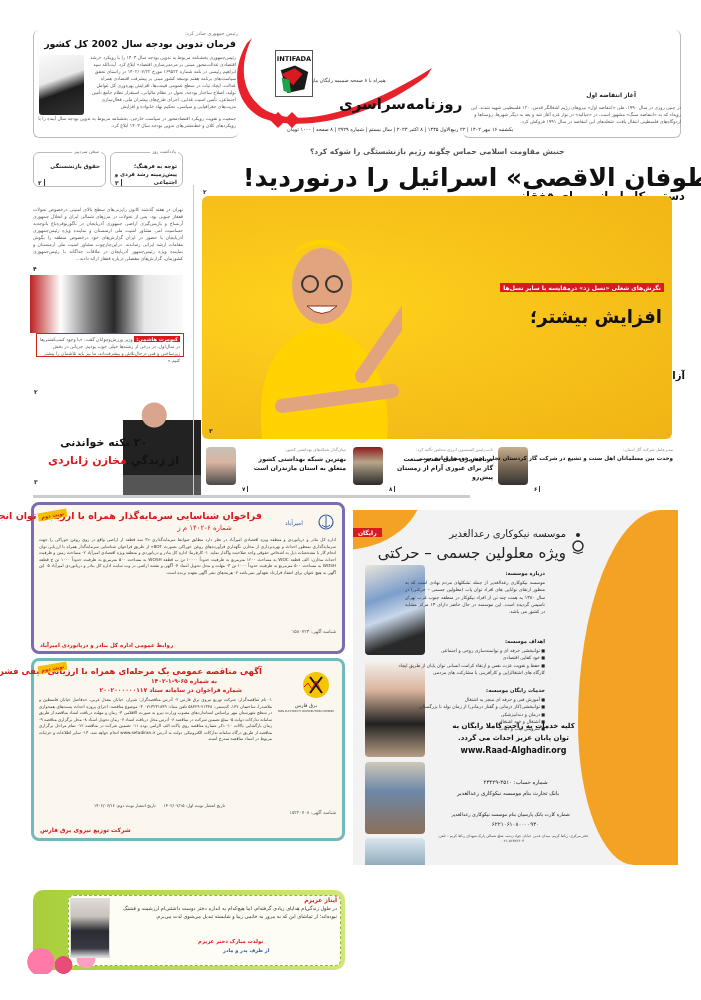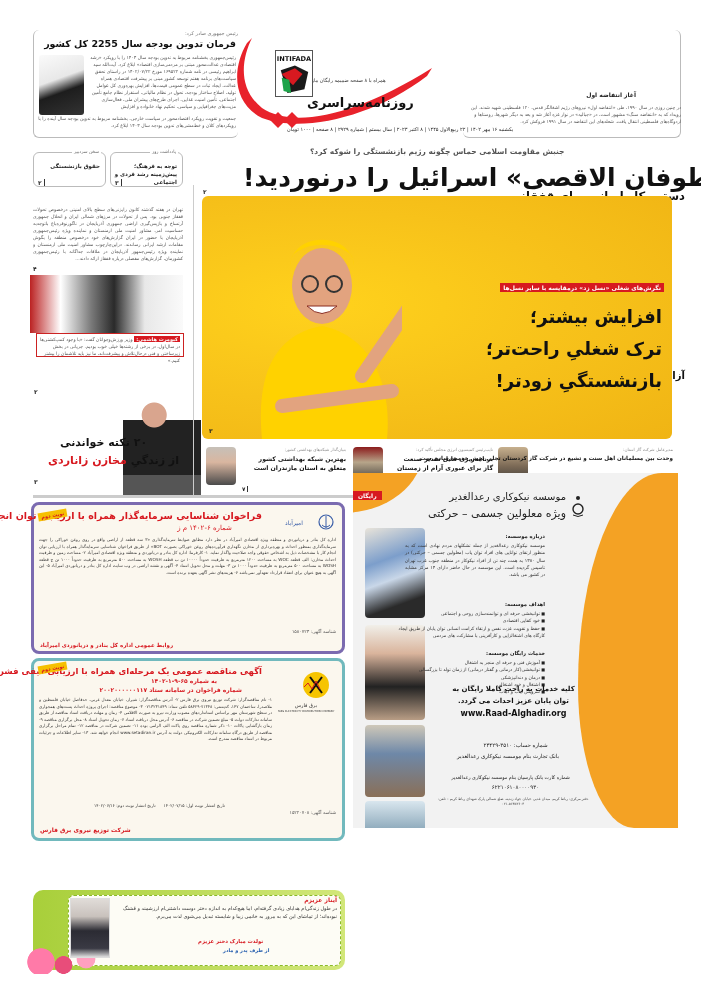--- a/index.html
+++ b/index.html
@@ -2,21 +2,21 @@
 <html><head>
 <meta charset="utf-8">
 <style>
   * { box-sizing: border-box; margin: 0; padding: 0; }
   body { width: 701px; height: 1000px; background: #fff; font-family: "DejaVu Sans", sans-serif; color: #222; position: relative; overflow: hidden; direction: rtl; }
   .abs { position: absolute; }
   .tiny { font-size: 4.6px; line-height: 7px; color: #555; }
 
   
   .logo-swoosh { position: absolute; left: 232px; top: 38px; width: 205px; height: 100px; }
-  .mast-title { position: absolute; left: 307px; top: 95px; font-family: "DejaVu Sans", sans-serif; font-weight: bold; font-size: 13px; color: #111; }
+  .mast-title { position: absolute; left: 339px; top: 95px; font-family: "DejaVu Sans", sans-serif; font-weight: bold; font-size: 15px; color: #111; }
   .mast-sub { position: absolute; left: 300px; top: 77px; font-size: 5px; color: #333; }
   .mast-date { position: absolute; left: 287px; top: 126px; font-size: 5px; color: #222; white-space: nowrap; }
 
   
   .tl-box { position: absolute; left: 33px; top: 30px; width: 205px; height: 108px; border: 1px solid #bbb; border-radius: 6px; border-right: none; border-top: none; }
   .tl-kicker { position: absolute; right: 0; top: 0; font-size: 5px; color: #777; }
   .tl-title { position: absolute; right: 2px; top: 8px; font-size: 9.5px; font-weight: bold; color: #111; white-space: nowrap; }
   .tl-photo { position: absolute; left: 5px; top: 25px; width: 45px; height: 60px; background: linear-gradient(160deg, #fafafa 0%, #e8e8e8 40%, #1d1d1d 60%, #333 100%); border-radius: 3px; }
   .tl-text { position: absolute; left: 55px; right: 2px; top: 24px; }
   .tl-text2 { position: absolute; left: 2px; right: 2px; top: 85px; }
@@ -85,43 +85,43 @@
   .ad3 { position: absolute; left: 33px; top: 890px; width: 312px; height: 80px; border-radius: 10px; background: linear-gradient(90deg, #a8cf3a, #d2e77a); padding: 4px; }
   .ad3-inner { position: absolute; left: 35px; top: 5px; right: 4px; bottom: 4px; background: #fdfcf5; border: 1px dashed #8aba2a; border-radius: 6px; }
   .ad3-photo { position: absolute; left: 37px; top: 8px; width: 40px; height: 60px; background: linear-gradient(180deg, #e0dcd8 0%, #c9c2bd 30%, #2b2b33 55%, #3a3a44 85%, #ddd 100%); border: 1px solid #ddd; }
   .ad3-flowers { position: absolute; left: -10px; bottom: -4px; width: 90px; height: 30px; background: radial-gradient(circle at 20% 60%, #ff7aa8 0 18%, transparent 19%), radial-gradient(circle at 45% 70%, #e84d7a 0 16%, transparent 17%), radial-gradient(circle at 70% 50%, #ffa0c0 0 14%, transparent 15%); }
   .ad3-title { position: absolute; right: 8px; top: 6px; font-size: 6px; font-weight: bold; color: #d71920; }
   .ad3-text { position: absolute; right: 8px; left: 90px; top: 15px; font-size: 5px; line-height: 7.5px; color: #333; text-align: justify; }
   .ad3-wish { position: absolute; left: 165px; top: 48px; font-size: 5.3px; font-weight: bold; color: #d71920; white-space: nowrap; }
   .ad3-from { position: absolute; left: 190px; top: 57px; font-size: 5px; font-weight: bold; color: #2b62b0; white-space: nowrap; }
 
   
-  .raad { position: absolute; left: 353px; top: 473px; width: 325px; height: 355px; background: #f2f2f2; overflow: hidden; }
+  .raad { position: absolute; left: 353px; top: 510px; width: 325px; height: 355px; background: #f2f2f2; overflow: hidden; }
   .raad-wave { position: absolute; right: -40px; top: 0; width: 140px; height: 355px; background: #f4a224; border-radius: 60% 0 0 40%; }
   .raad-wave2 { position: absolute; left: -20px; top: -30px; width: 90px; height: 70px; background: #f4a224; border-radius: 0 0 90% 0; }
   .raad-free { position: absolute; left: 0; top: 18px; background: #d71920; color: #fff; font-size: 6px; font-weight: bold; padding: 1px 5px; }
   .raad-logo { position: absolute; right: 93px; top: 22px; width: 14px; height: 22px; }
   .raad-title1 { position: absolute; right: 112px; top: 18px; font-size: 10px; color: #222; white-space: nowrap; }
-  .raad-title2 { position: absolute; right: 112px; top: 34px; font-size: 11px; color: #222; white-space: nowrap; }
+  .raad-title2 { position: absolute; right: 112px; top: 34px; font-size: 15px; color: #222; white-space: nowrap; }
   .raad-photo { position: absolute; left: 12px; width: 60px; border-radius: 4px; }
   .raad-h { position: absolute; right: 133px; font-size: 5.2px; font-weight: bold; color: #222; }
   .raad-p { position: absolute; right: 133px; width: 140px; font-size: 4.6px; line-height: 7.3px; color: #333; text-align: justify; }
   .raad-list { position: absolute; right: 133px; width: 150px; list-style: none; font-size: 4.6px; line-height: 7.3px; color: #333; }
   .raad-list li::before { content: "■ "; color: #222; font-size: 4px; }
   .raad-bold { position: absolute; left: 92px; width: 110px; text-align: center; font-size: 7px; font-weight: bold; color: #111; line-height: 12px; }
   .raad-url { position: absolute; left: 90px; top: 235px; width: 120px; text-align: center; font-size: 8px; font-weight: bold; color: #111; }
   .raad-acc { position: absolute; left: 80px; width: 140px; text-align: center; font-size: 5.5px; color: #222; line-height: 9px; }
   .raad-addr { position: absolute; left: 80px; top: 342px; width: 150px; text-align: center; font-size: 3.6px; color: #444; line-height: 5px; }
 </style>
 </head>
 <body>
 
 <div class="tl-box">
   <div class="tl-kicker">رئیس جمهوری صادر کرد:</div>
-  <div class="tl-title">فرمان تدوین بودجه سال 2255 کل کشور</div>
+  <div class="tl-title">فرمان تدوین بودجه سال 2002 کل کشور</div>
   <div class="tl-photo"></div>
   <div class="tl-text tiny">رئیس‌جمهوری بخشنامه مربوط به تدوین بودجه سال ۱۴۰۳ را با رویکرد «رشد اقتصادی عدالت‌محور مبتنی بر مردمی‌سازی اقتصاد» ابلاغ کرد. آیت‌الله سید ابراهیم رئیسی در نامه شماره ۱۶۹۵۲۲ مورخ ۱۴۰۲/۰۷/۲۲ در راستای تحقق سیاست‌های برنامه هفتم توسعه کشور مبنی بر پیشرفت اقتصادی همراه عدالت، ایجاد ثبات در سطح عمومی قیمت‌ها، افزایش بهره‌وری کل عوامل تولید، اصلاح ساختار بودجه، تحول در نظام مالیاتی، استقرار نظام جامع تأمین اجتماعی، تأمین امنیت غذایی، اجرای طرح‌های پیشران ملی، فعال‌سازی مزیت‌های جغرافیایی و سیاسی، تحکیم نهاد خانواده و افزایش</div>
   <div class="tl-text2 tiny">جمعیت و تقویت رویکرد اقتصادمحور در سیاست خارجی، بخشنامه مربوط به تدوین بودجه سال آینده را با رویکردهای کلان و خط‌مشی‌های تدوین بودجه سال ۱۴۰۳ ابلاغ کرد.</div>
 </div>
 
 <svg class="logo-swoosh" viewBox="0 0 205 100">
   <path d="M20 0 C 10 20, 5 50, 30 70 C 60 90, 120 80, 200 30 L 195 38 C 140 80, 70 95, 30 80 C 0 65, 0 30, 15 5 Z" fill="#e8222b"></path>
   <path d="M38 82 l 8 -8 l 8 8 l -8 8 z M52 82 l 8 -8 l 8 8 l -8 8 z" fill="#e8222b"></path>
 </svg>
 <div class="mast-sub">همراه با ۸ صفحه ضمیمه رایگان مازندران</div>
@@ -181,22 +181,20 @@
     <ellipse cx="80" cy="70" rx="30" ry="38" fill="#e2a37f"></ellipse>
     <path d="M48 50 C 50 15, 110 15, 112 50 L 110 40 C 95 25, 65 25, 50 40 Z" fill="#ffd200"></path>
     <circle cx="68" cy="68" r="8" fill="none" stroke="#333" stroke-width="2"></circle>
     <circle cx="92" cy="68" r="8" fill="none" stroke="#333" stroke-width="2"></circle>
     <path d="M65 90 Q 80 105, 95 90 Z" fill="#fff" stroke="#8a2b1f"></path>
     <path d="M120 160 L 175 80" stroke="#e2a37f" stroke-width="14" stroke-linecap="round"></path>
     <path d="M40 190 L 150 175" stroke="#e2a37f" stroke-width="14" stroke-linecap="round"></path>
   </svg>
   <div class="f-tag">نگرش‌های شغلی «نسل زد» درمقایسه با سایر نسل‌ها</div>
   <div class="f-h" style="top:110px;">افزایش بیشتر؛</div>
-  <div class="f-h" style="top:142px;">ترک شغلیِ راحت‌تر؛</div>
-  <div class="f-h" style="top:174px;">بازنشستگیِ زودتر!</div>
   <div class="f-page">۳</div>
 </div>
 
 <div class="tn" style="left:498px; width:175px;">
   <div class="tn-img" style="left:0;"></div>
   <div class="tn-kick" style="right:0;">مدیرعامل شرکت گاز استان:</div>
   <div class="tn-title" style="right:0; font-size:5.6px;">وحدت بین مسلمانان اهل سنت و تشیع در شرکت گاز کردستان تجلی بخش خدمت‌رسانی ست</div>
   <div class="tn-num" style="left:36px;">۶</div>
 </div>
 <div class="tn" style="left:353px; width:140px;">

